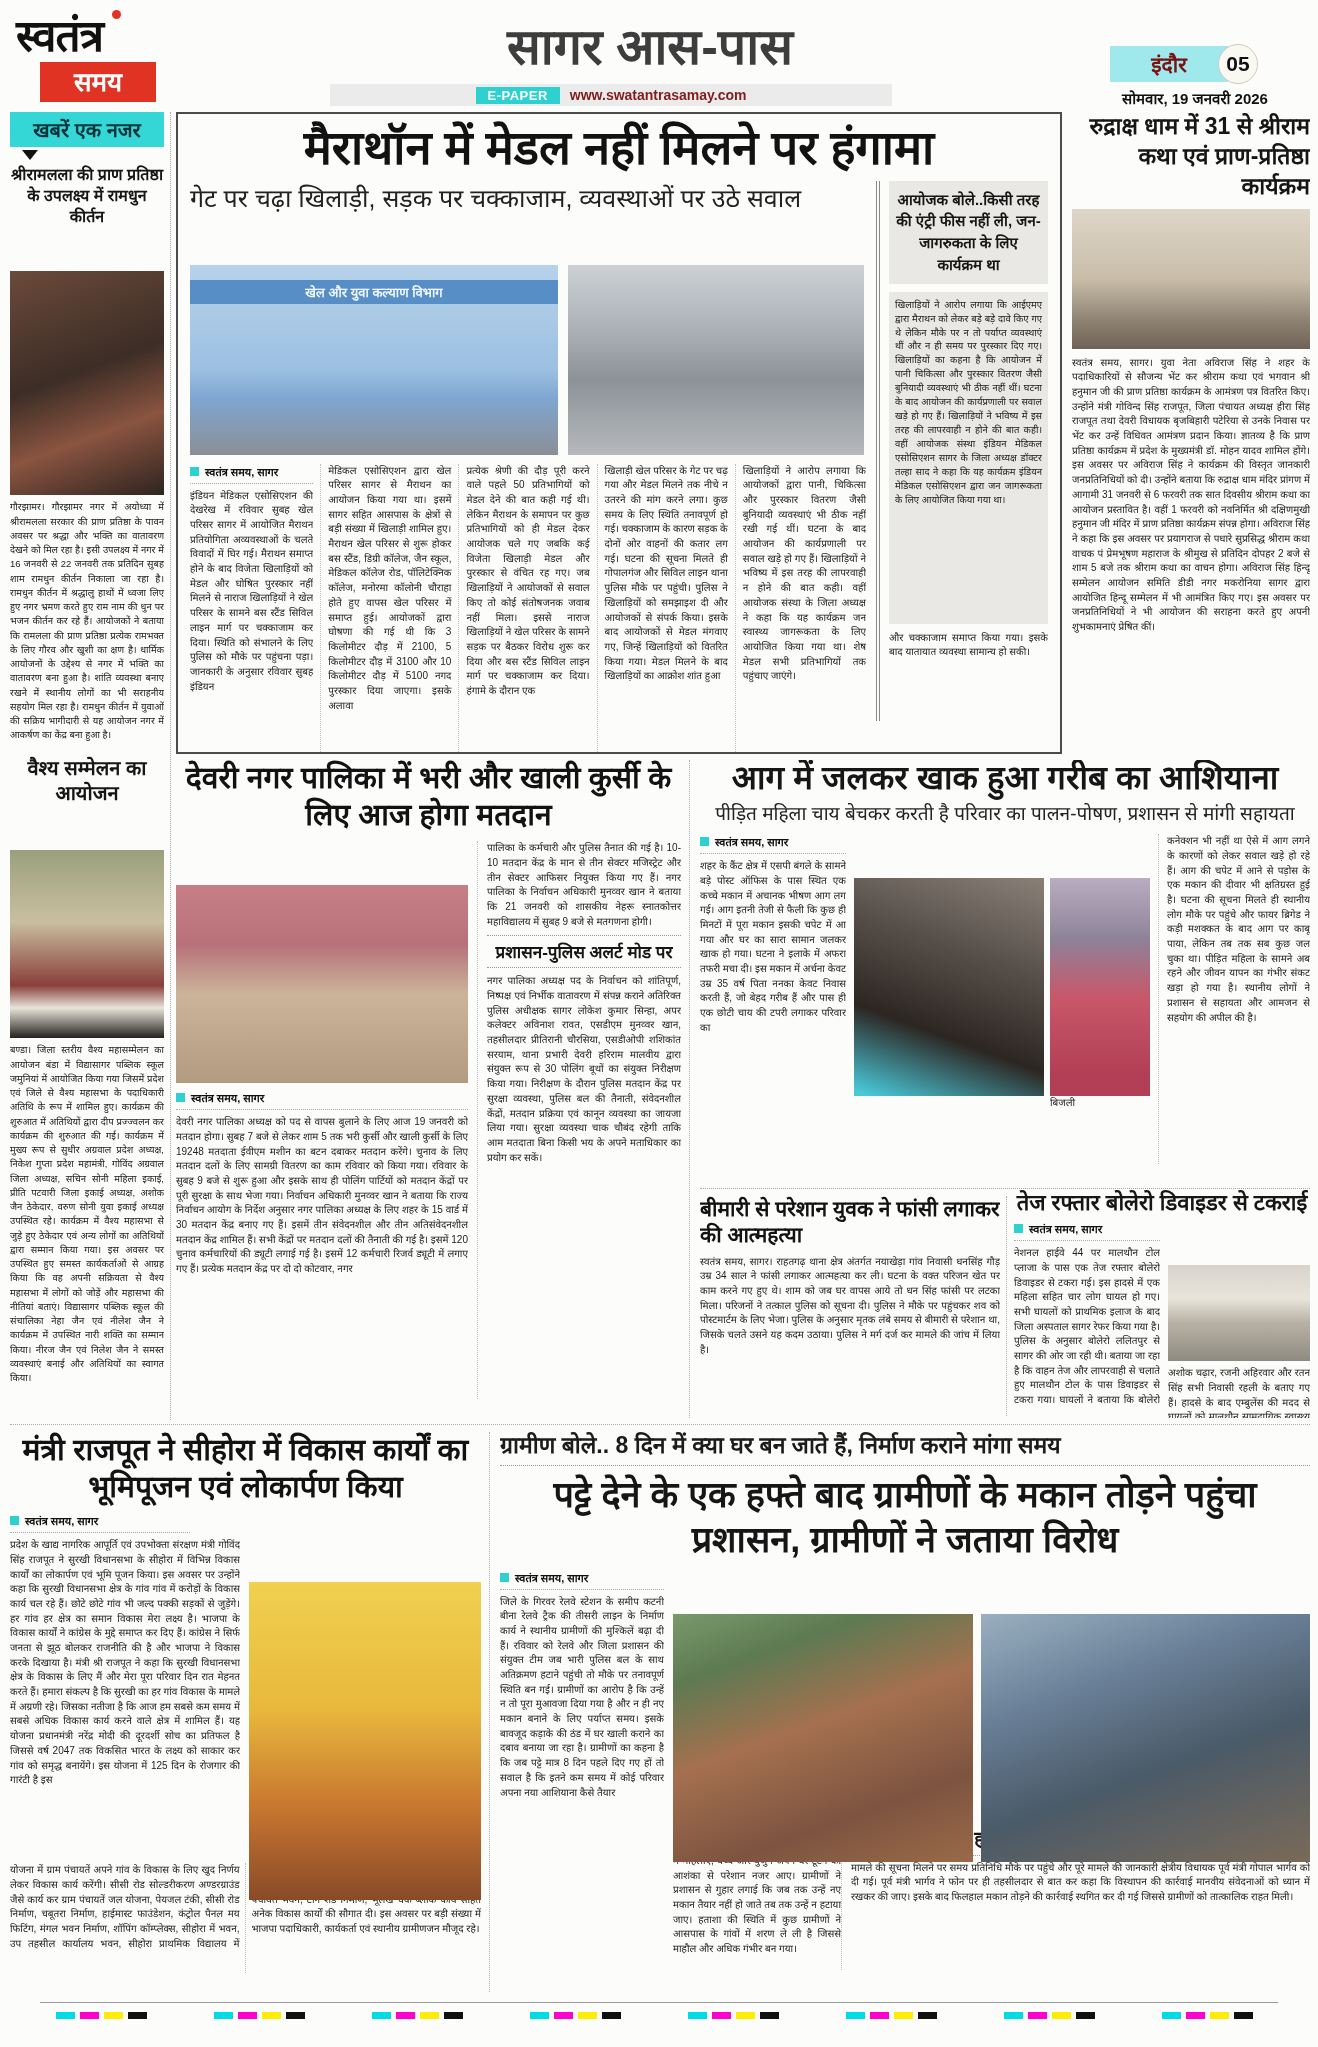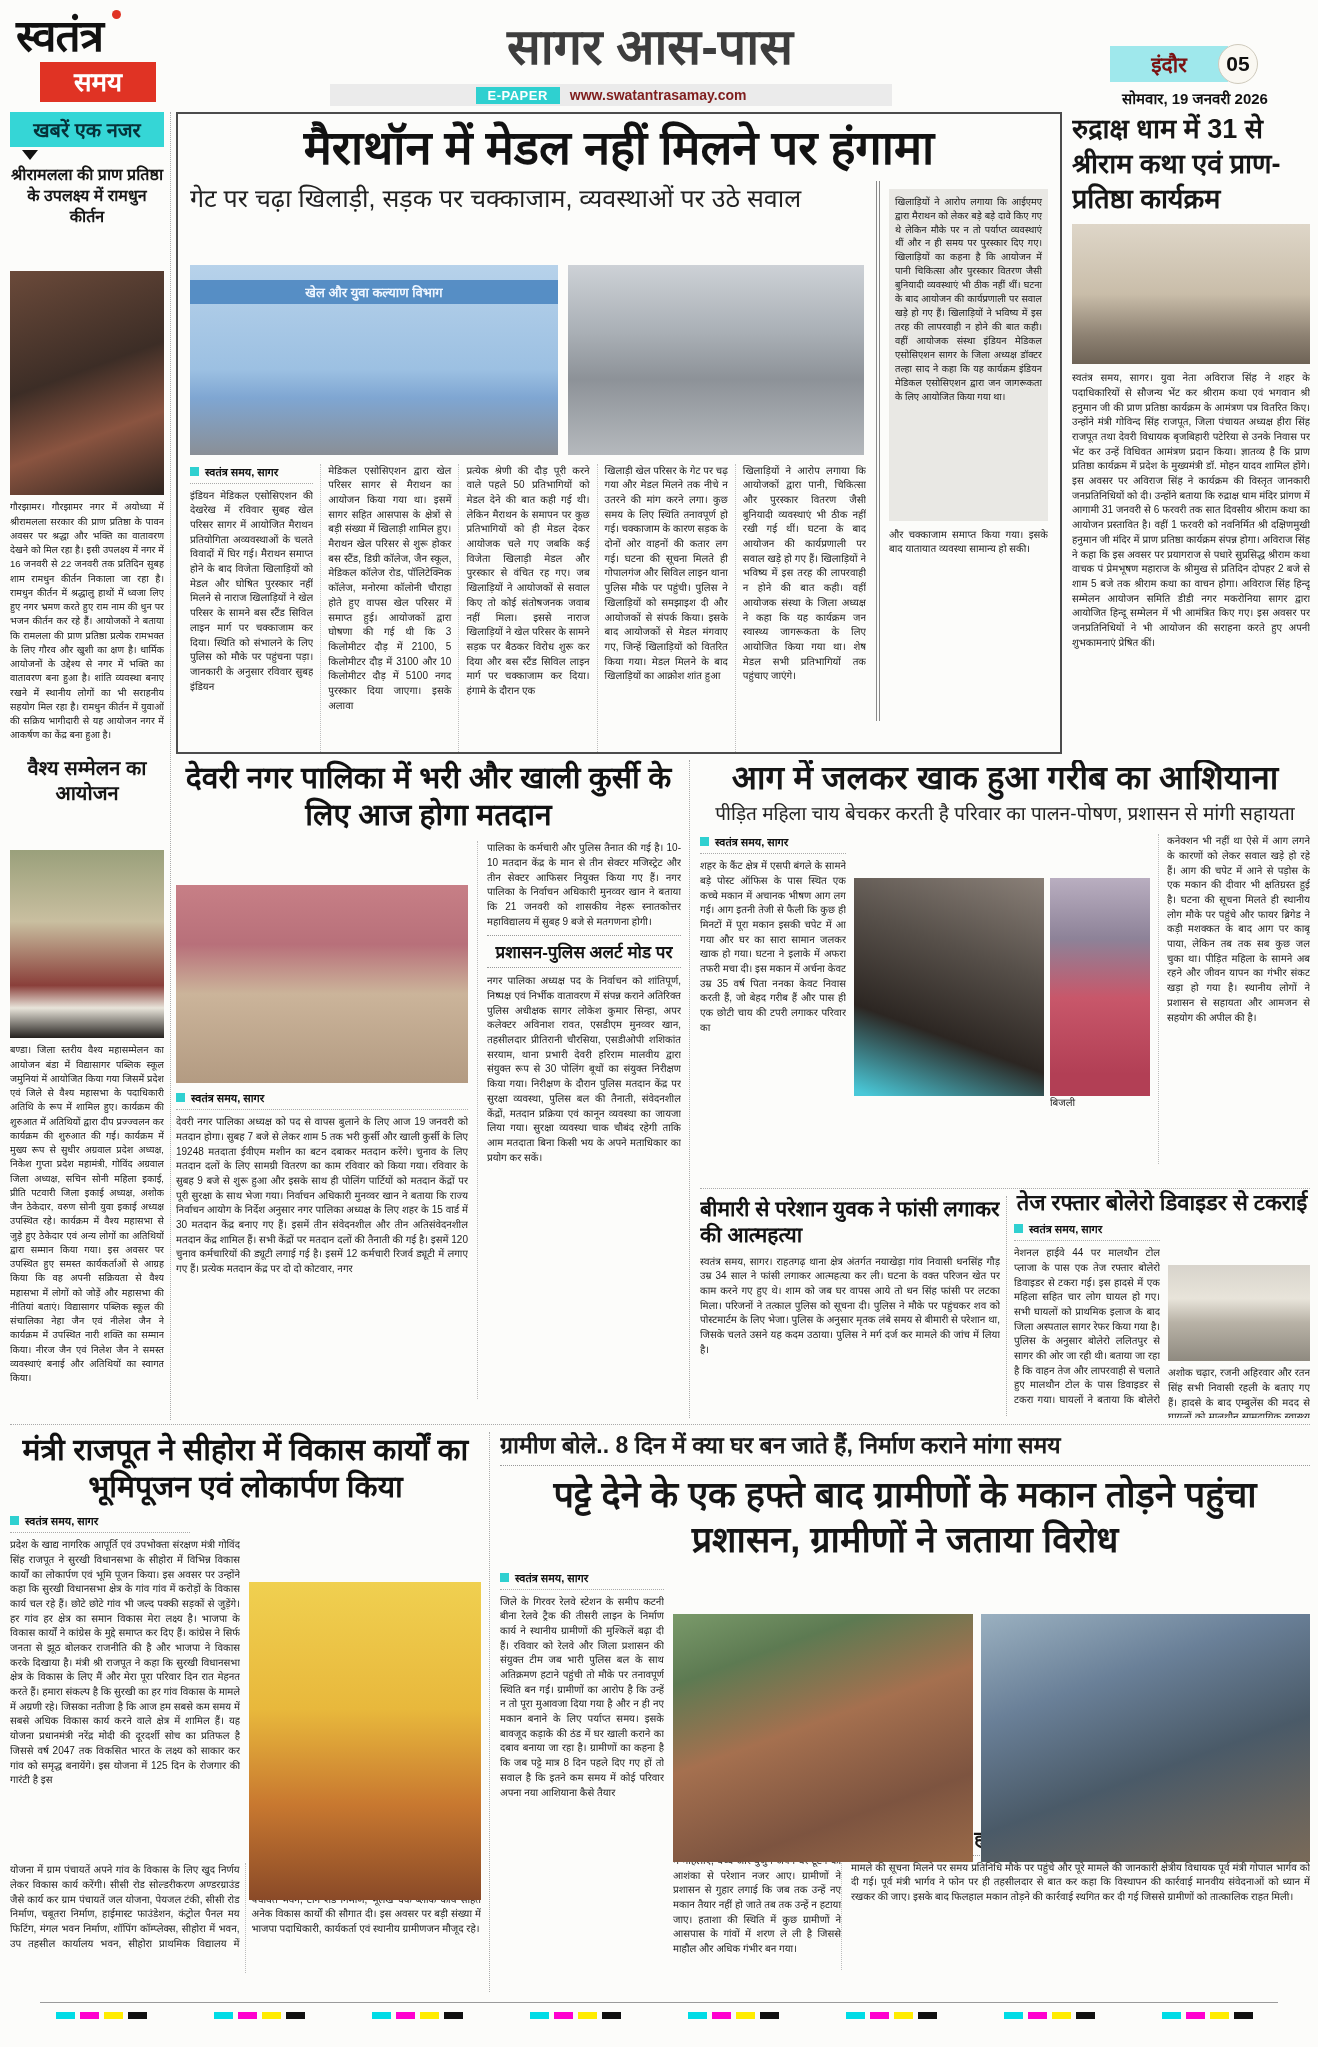--- a/index.html
+++ b/index.html
@@ -124,28 +124,29 @@
           </div>
           <div class="bodytext" style="height:250px;">इंडियन मेडिकल एसोसिएशन की देखरेख में रविवार सुबह खेल परिसर सागर में आयोजित मैराथन प्रतियोगिता अव्यवस्थाओं के चलते विवादों में घिर गई। मैराथन समाप्त होने के बाद विजेता खिलाड़ियों को मेडल और घोषित पुरस्कार नहीं मिलने से नाराज खिलाड़ियों ने खेल परिसर के सामने बस स्टैंड सिविल लाइन मार्ग पर चक्काजाम कर दिया। स्थिति को संभालने के लिए पुलिस को मौके पर पहुंचना पड़ा। जानकारी के अनुसार रविवार सुबह इंडियन</div>
         </div>
         <div class="col bodytext" style="flex:1; padding:0 7px;">मेडिकल एसोसिएशन द्वारा खेल परिसर सागर से मैराथन का आयोजन किया गया था। इसमें सागर सहित आसपास के क्षेत्रों से बड़ी संख्या में खिलाड़ी शामिल हुए। मैराथन खेल परिसर से शुरू होकर बस स्टैंड, डिग्री कॉलेज, जैन स्कूल, मेडिकल कॉलेज रोड, पॉलिटेक्निक कॉलेज, मनोरमा कॉलोनी चौराहा होते हुए वापस खेल परिसर में समाप्त हुई। आयोजकों द्वारा घोषणा की गई थी कि 3 किलोमीटर दौड़ में 2100, 5 किलोमीटर दौड़ में 3100 और 10 किलोमीटर दौड़ में 5100 नगद पुरस्कार दिया जाएगा। इसके अलावा</div>
         <div class="col bodytext" style="flex:1; padding:0 7px;">प्रत्येक श्रेणी की दौड़ पूरी करने वाले पहले 50 प्रतिभागियों को मेडल देने की बात कही गई थी। लेकिन मैराथन के समापन पर कुछ प्रतिभागियों को ही मेडल देकर आयोजक चले गए जबकि कई विजेता खिलाड़ी मेडल और पुरस्कार से वंचित रह गए। जब खिलाड़ियों ने आयोजकों से सवाल किए तो कोई संतोषजनक जवाब नहीं मिला। इससे नाराज खिलाड़ियों ने खेल परिसर के सामने सड़क पर बैठकर विरोध शुरू कर दिया और बस स्टैंड सिविल लाइन मार्ग पर चक्काजाम कर दिया। हंगामे के दौरान एक</div>
         <div class="col bodytext" style="flex:1; padding:0 7px;">खिलाड़ी खेल परिसर के गेट पर चढ़ गया और मेडल मिलने तक नीचे न उतरने की मांग करने लगा। कुछ समय के लिए स्थिति तनावपूर्ण हो गई। चक्काजाम के कारण सड़क के दोनों ओर वाहनों की कतार लग गई। घटना की सूचना मिलते ही गोपालगंज और सिविल लाइन थाना पुलिस मौके पर पहुंची। पुलिस ने खिलाड़ियों को समझाइश दी और आयोजकों से संपर्क किया। इसके बाद आयोजकों से मेडल मंगवाए गए, जिन्हें खिलाड़ियों को वितरित किया गया। मेडल मिलने के बाद खिलाड़ियों का आक्रोश शांत हुआ</div>
         <div class="col bodytext" style="flex:1; padding-left:7px;">खिलाड़ियों ने आरोप लगाया कि आयोजकों द्वारा पानी, चिकित्सा और पुरस्कार वितरण जैसी बुनियादी व्यवस्थाएं भी ठीक नहीं रखी गई थीं। घटना के बाद आयोजन की कार्यप्रणाली पर सवाल खड़े हो गए हैं। खिलाड़ियों ने भविष्य में इस तरह की लापरवाही न होने की बात कही। वहीं आयोजक संस्था के जिला अध्यक्ष ने कहा कि यह कार्यक्रम जन स्वास्थ्य जागरूकता के लिए आयोजित किया गया था। शेष मेडल सभी प्रतिभागियों तक पहुंचाए जाएंगे।</div>
       </div>
     </div>
     <div style="width:172px; flex:0 0 auto; border-left:4px double #888; margin-left:10px; padding-left:9px; display:flex; flex-direction:column;">
+      <div class="graybox" style="padding:8px 6px; font-size:15px; font-weight:800; text-align:center; line-height:1.45;">आयोजक बोले..किसी तरह की एंट्री फीस नहीं ली, जन- जागरुकता के लिए कार्यक्रम था</div>
       <div class="graybox bodytext" style="margin-top:8px; padding:6px; font-size:9.5px; height:332px;">खिलाड़ियों ने आरोप लगाया कि आईएमए द्वारा मैराथन को लेकर बड़े बड़े दावे किए गए थे लेकिन मौके पर न तो पर्याप्त व्यवस्थाएं थीं और न ही समय पर पुरस्कार दिए गए। खिलाड़ियों का कहना है कि आयोजन में पानी चिकित्सा और पुरस्कार वितरण जैसी बुनियादी व्यवस्थाएं भी ठीक नहीं थीं। घटना के बाद आयोजन की कार्यप्रणाली पर सवाल खड़े हो गए हैं। खिलाड़ियों ने भविष्य में इस तरह की लापरवाही न होने की बात कही। वहीं आयोजक संस्था इंडियन मेडिकल एसोसिएशन सागर के जिला अध्यक्ष डॉक्टर तल्हा साद ने कहा कि यह कार्यक्रम इंडियन मेडिकल एसोसिएशन द्वारा जन जागरूकता के लिए आयोजित किया गया था।</div>
       <div class="bodytext" style="margin-top:7px; height:70px;">और चक्काजाम समाप्त किया गया। इसके बाद यातायात व्यवस्था सामान्य हो सकी।</div>
     </div>
   </div>
 </div>
 
 <div class="abs" style="left:1072px; top:112px; width:238px; height:642px; overflow:hidden;">
-  <div style="font-size:27px; font-weight:800; text-align:left; line-height:1.3;">रुद्राक्ष धाम में 31 से श्रीराम कथा एवं प्राण-प्रतिष्ठा कार्यक्रम</div>
+  <div style="font-size:23px; font-weight:800; text-align:right; line-height:1.3;">रुद्राक्ष धाम में 31 से श्रीराम कथा एवं प्राण-प्रतिष्ठा कार्यक्रम</div>
   <div class="photo ph-rudra" style="width:100%; height:140px; margin:7px 0;"></div>
   <div class="bodytext" style="height:400px;">स्वतंत्र समय, सागर। युवा नेता अविराज सिंह ने शहर के पदाधिकारियों से सौजन्य भेंट कर श्रीराम कथा एवं भगवान श्री हनुमान जी की प्राण प्रतिष्ठा कार्यक्रम के आमंत्रण पत्र वितरित किए। उन्होंने मंत्री गोविन्द सिंह राजपूत, जिला पंचायत अध्यक्ष हीरा सिंह राजपूत तथा देवरी विधायक बृजबिहारी पटेरिया से उनके निवास पर भेंट कर उन्हें विधिवत आमंत्रण प्रदान किया। ज्ञातव्य है कि प्राण प्रतिष्ठा कार्यक्रम में प्रदेश के मुख्यमंत्री डॉ. मोहन यादव शामिल होंगे। इस अवसर पर अविराज सिंह ने कार्यक्रम की विस्तृत जानकारी जनप्रतिनिधियों को दी। उन्होंने बताया कि रुद्राक्ष धाम मंदिर प्रांगण में आगामी 31 जनवरी से 6 फरवरी तक सात दिवसीय श्रीराम कथा का आयोजन प्रस्तावित है। वहीं 1 फरवरी को नवनिर्मित श्री दक्षिणमुखी हनुमान जी मंदिर में प्राण प्रतिष्ठा कार्यक्रम संपन्न होगा। अविराज सिंह ने कहा कि इस अवसर पर प्रयागराज से पधारे सुप्रसिद्ध श्रीराम कथा वाचक पं प्रेमभूषण महाराज के श्रीमुख से प्रतिदिन दोपहर 2 बजे से शाम 5 बजे तक श्रीराम कथा का वाचन होगा। अविराज सिंह हिन्दू सम्मेलन आयोजन समिति डीडी नगर मकरोनिया सागर द्वारा आयोजित हिन्दू सम्मेलन में भी आमंत्रित किए गए। इस अवसर पर जनप्रतिनिधियों ने भी आयोजन की सराहना करते हुए अपनी शुभकामनाएं प्रेषित कीं।</div>
 </div>
 
 <div class="abs" style="left:176px; top:760px; width:514px; height:658px; overflow:hidden; border-right:1px dotted #aaa; padding-right:8px;">
   <div class="h-lg">देवरी नगर पालिका में भरी और खाली कुर्सी के लिए आज होगा मतदान</div>
   <div style="display:flex; gap:9px; margin-top:8px; height:558px;">
     <div style="width:292px; flex:0 0 auto;">
       <div class="photo ph-deori" style="width:100%; height:198px;"></div>
       <div class="byline" style="margin-top:7px;">

